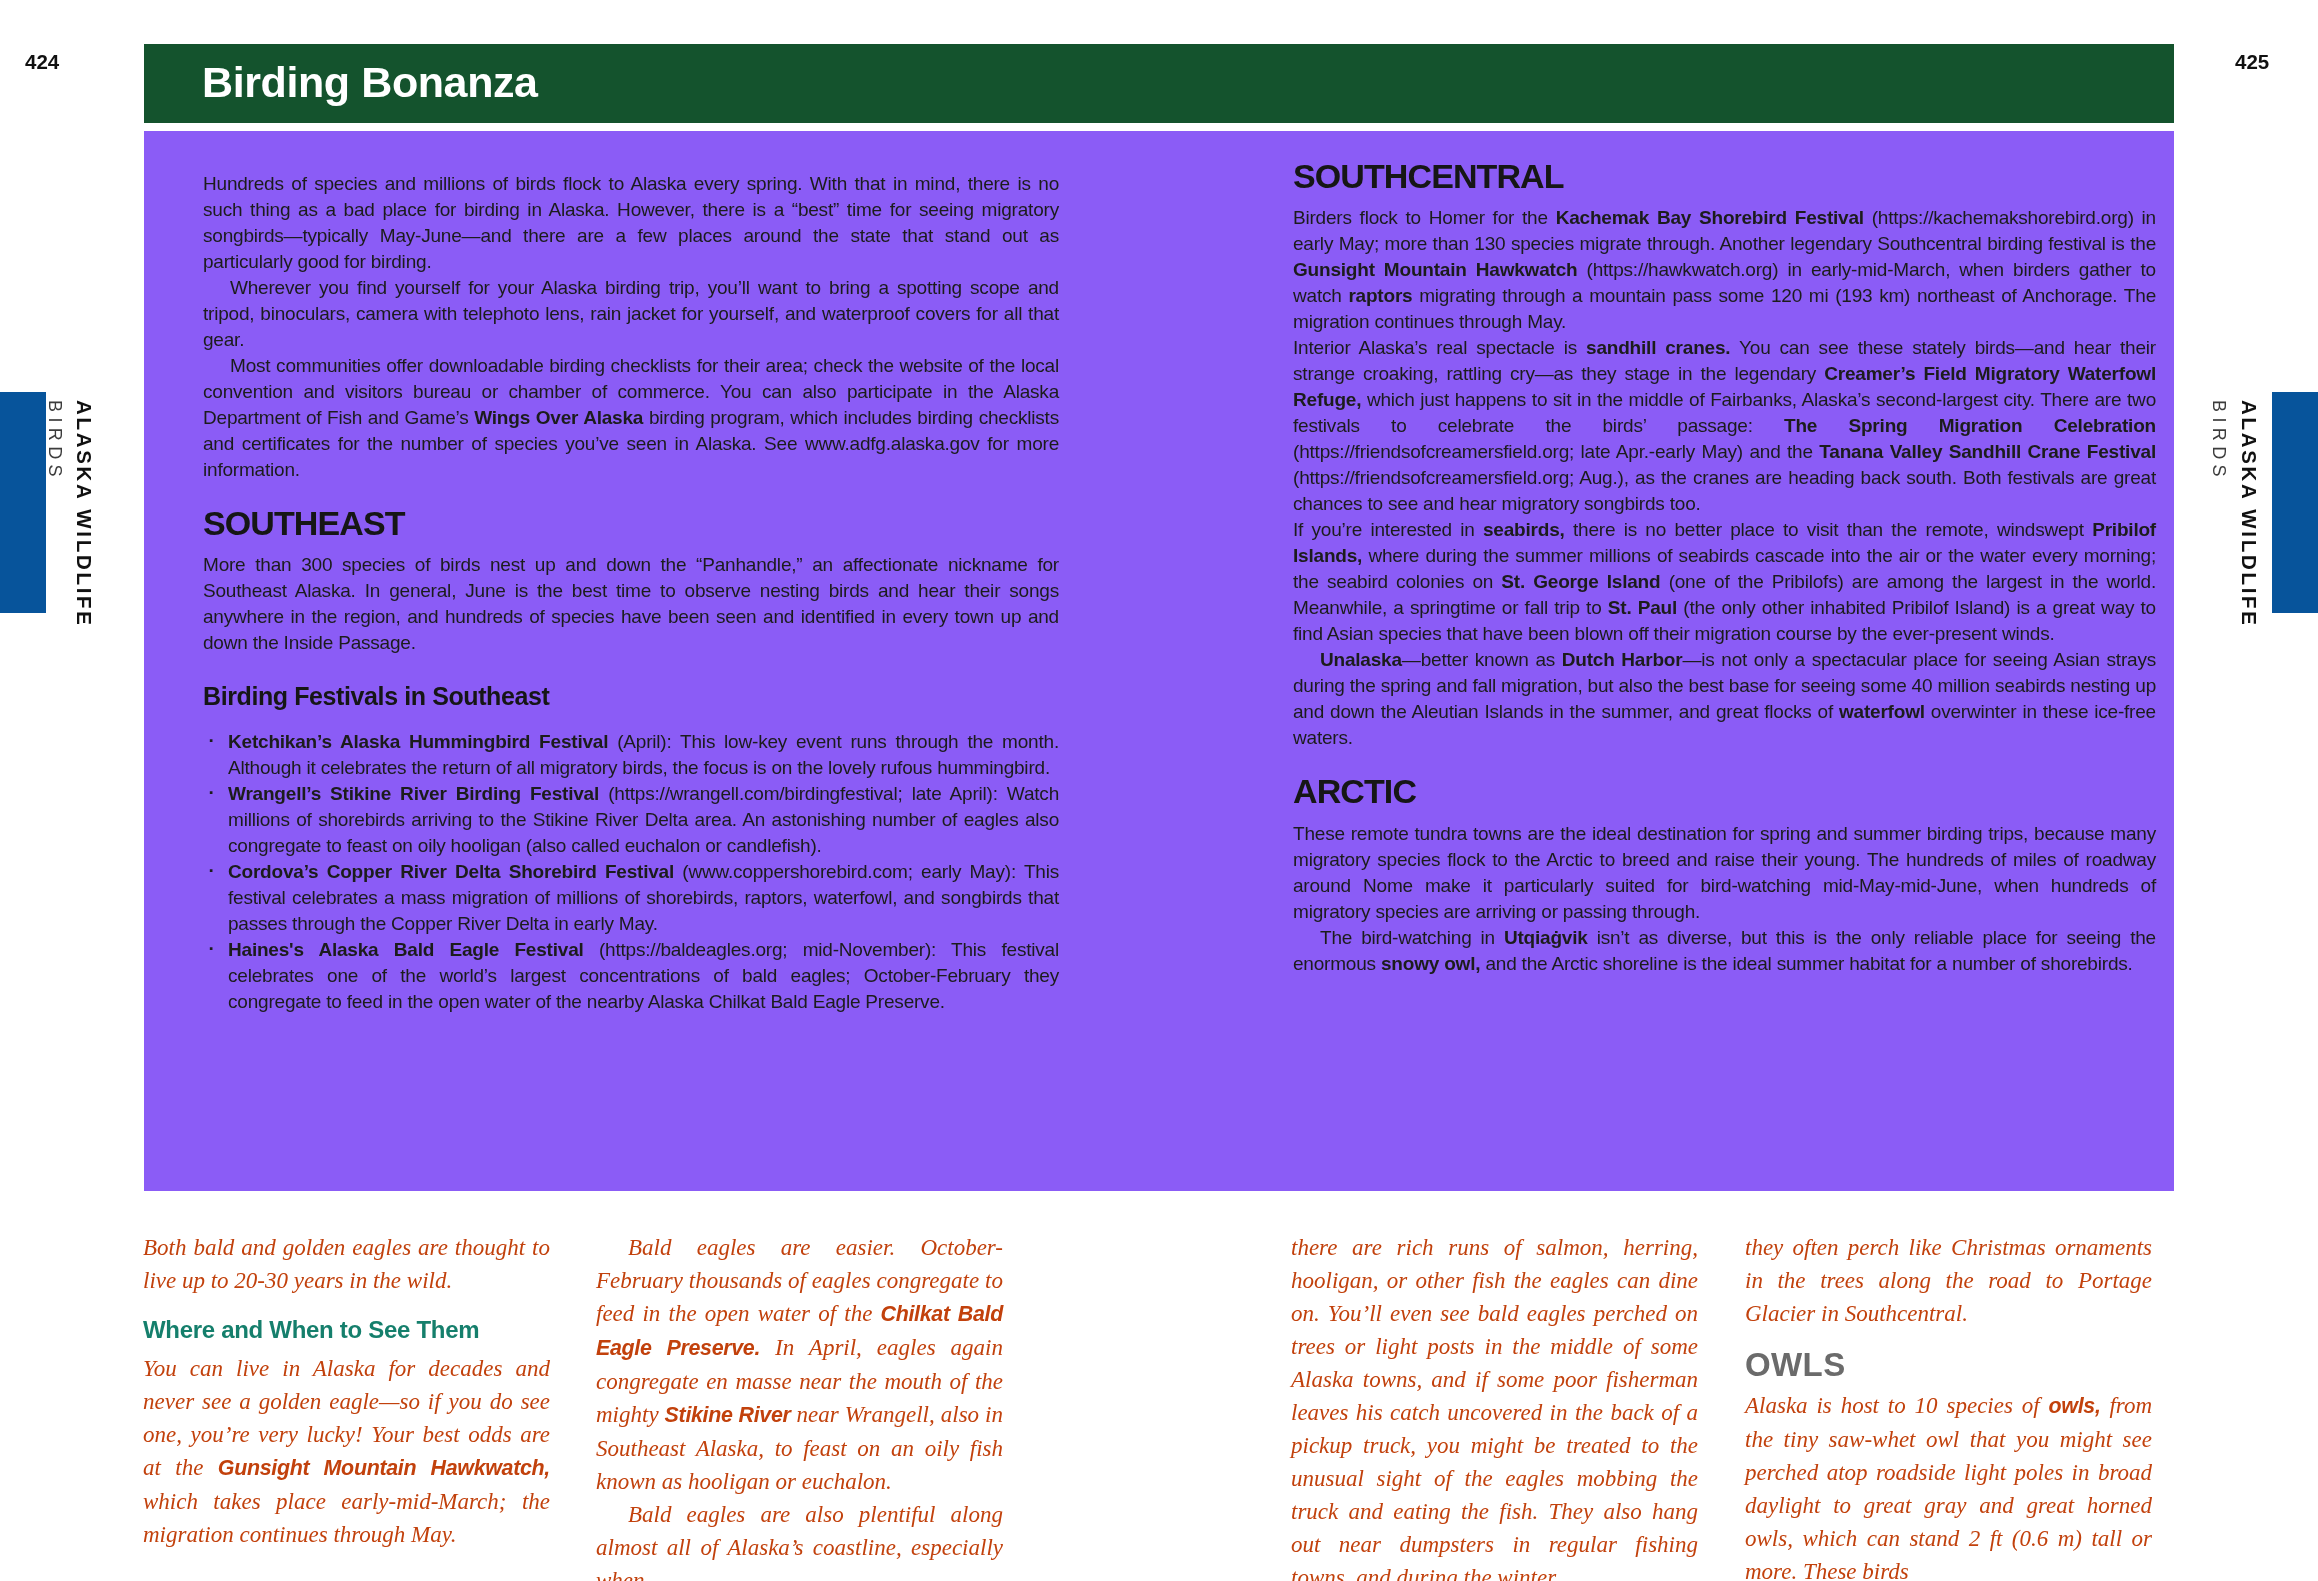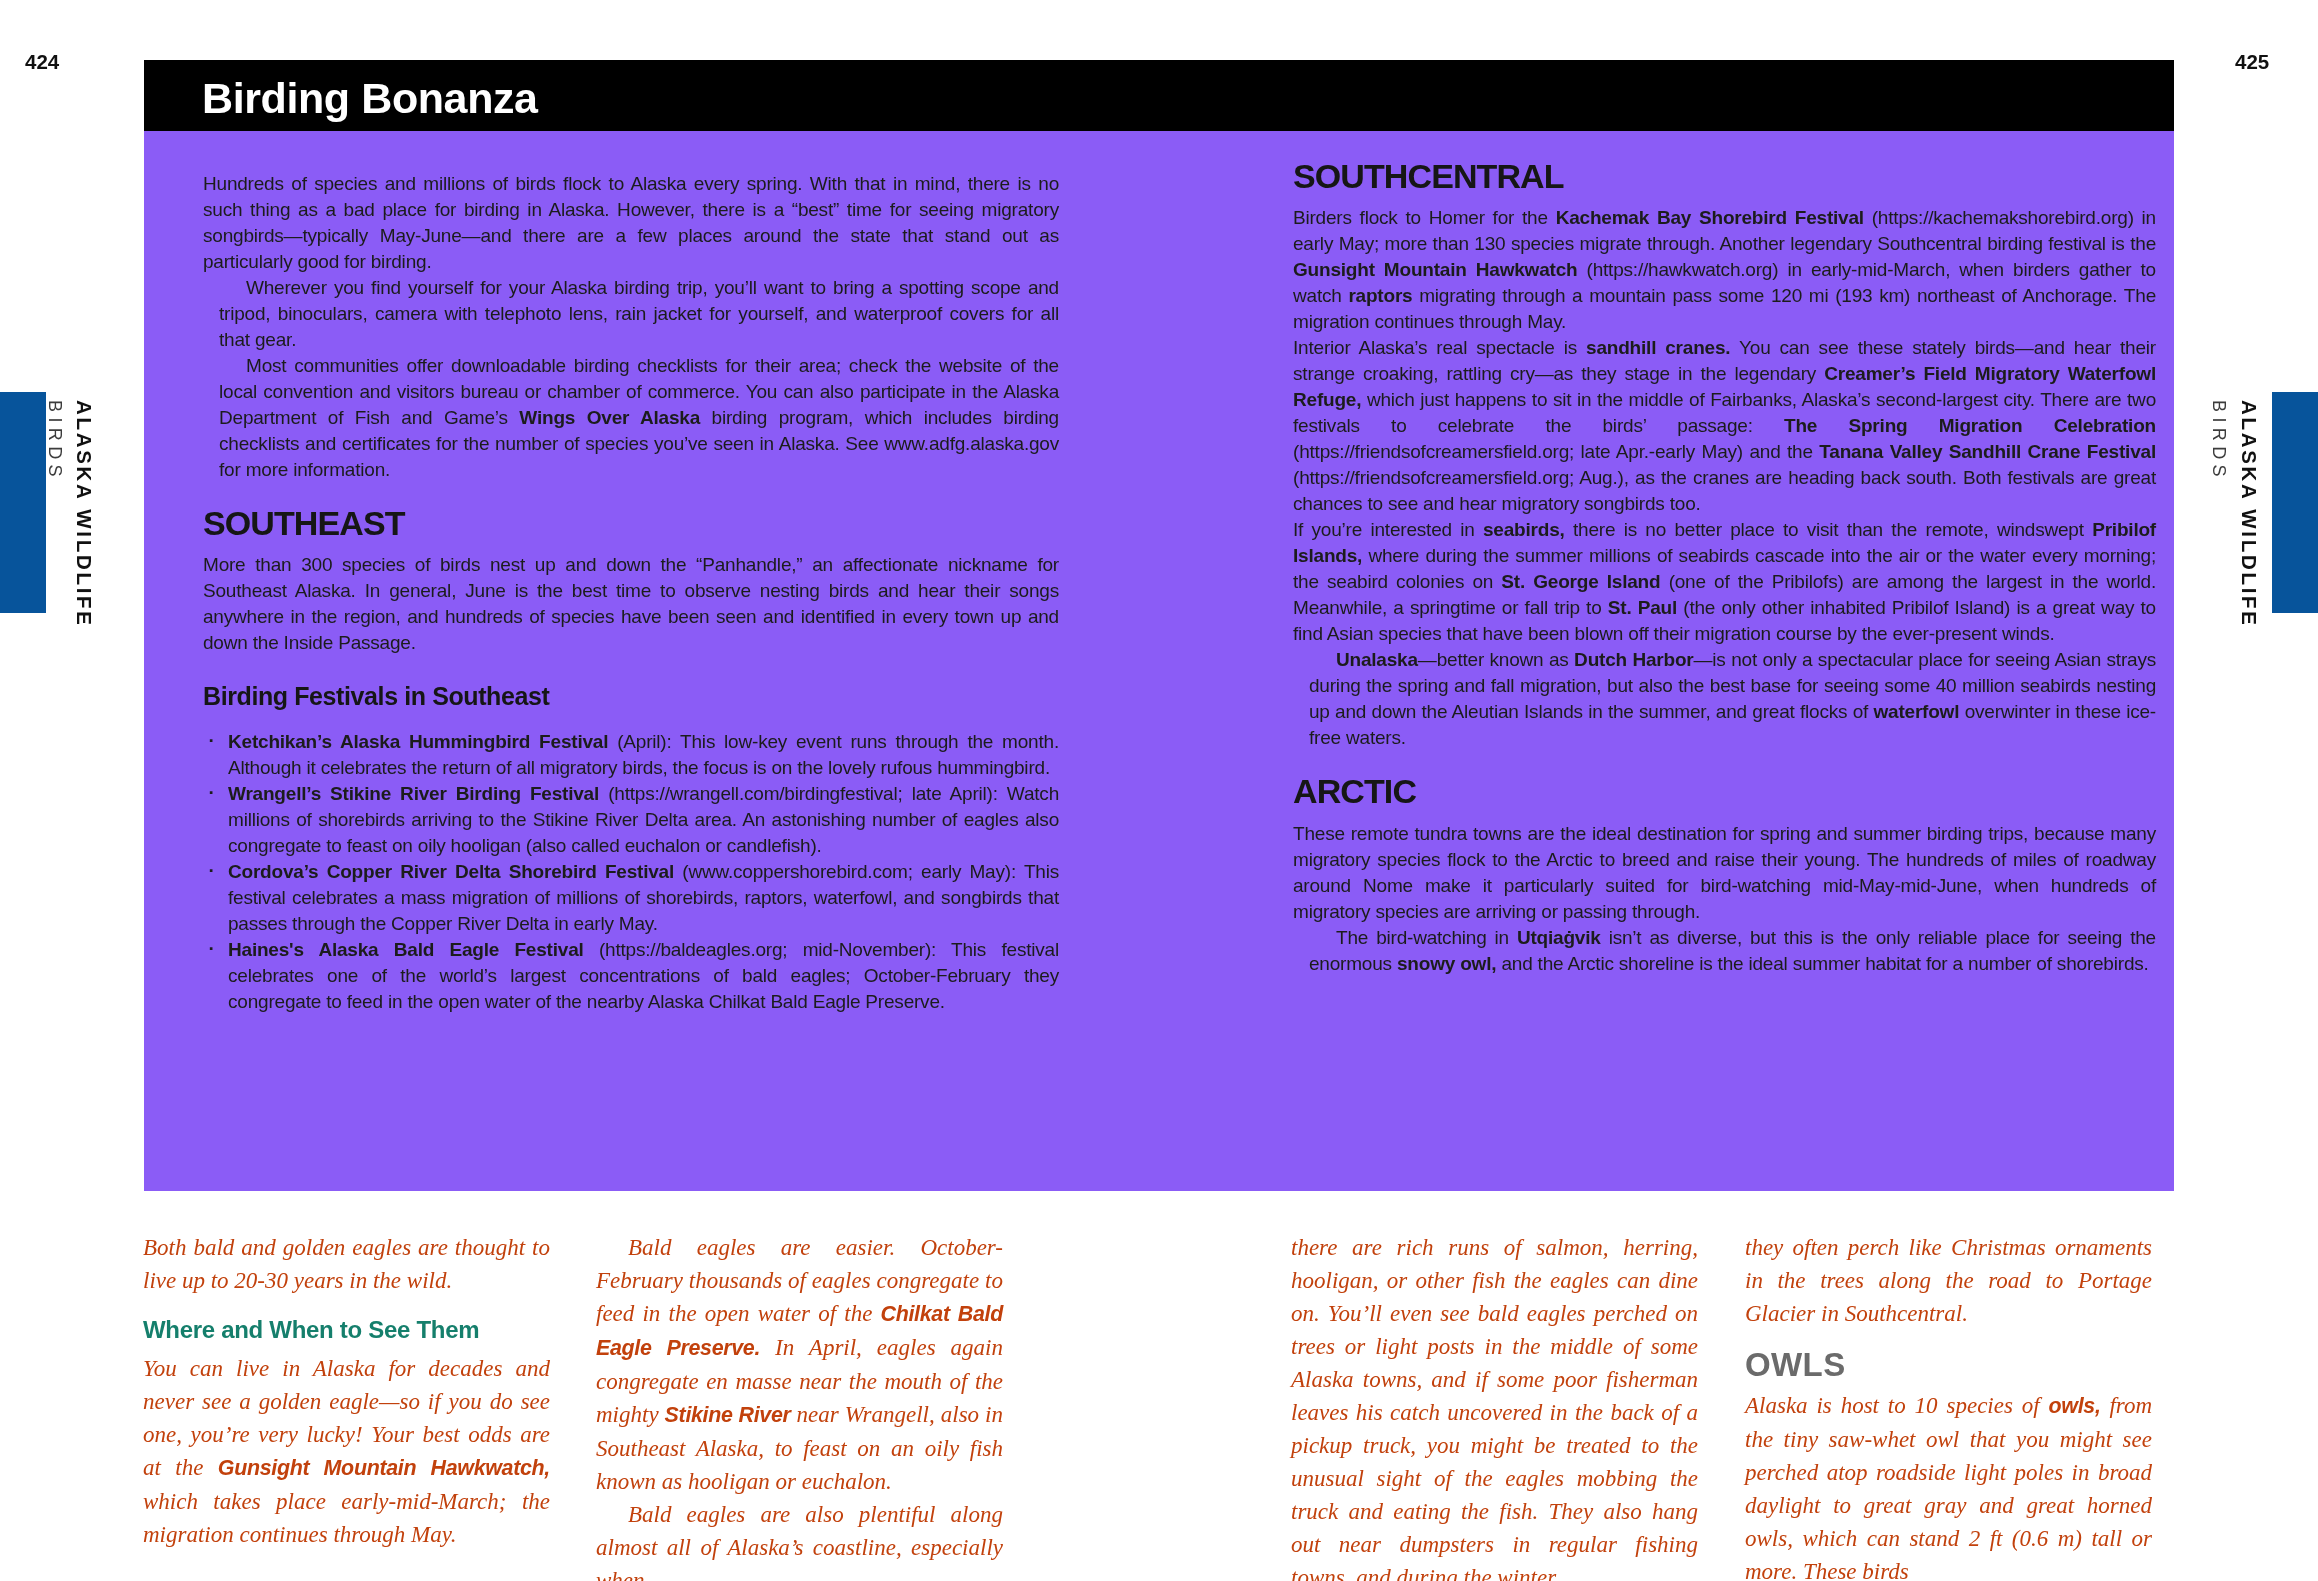--- a/index.html
+++ b/index.html
@@ -40,22 +40,22 @@
     font:18px/1 "Liberation Sans", sans-serif;
     letter-spacing:5.4px;color:#3c3c3c;
   }
   .v-label.aw.lpos{left:73px;}
   .v-label.birds.lpos{left:46px;}
   .v-label.aw.rpos{left:2238px;}
   .v-label.birds.rpos{left:2210px;}
 
   
   .feature-header{
-    position:absolute;left:144px;top:60px;width:2030px;height:79px;
-    background:#000000;
+    position:absolute;left:144px;top:44px;width:2030px;height:79px;
+    background:#14532d;
   }
   .feature-title{
     position:absolute;left:58px;top:50%;transform:translateY(-54%);
     font:bold 43px/1 "Liberation Sans", sans-serif;
     color:#ffffff;letter-spacing:-0.4px;
   }
 
   
   .feature-box{
     position:absolute;left:144px;top:131px;width:2030px;height:1060px;
@@ -65,21 +65,21 @@
   .box-col{position:absolute;top:40px;}
   .box-col-left{left:59px;width:856px;}
   .box-col-right{left:1149px;top:28px;width:863px;}
 
   
   .box-col .blk-p,
   .box-col .blk-bullet{
     font-size:19px;line-height:26px;letter-spacing:-0.2px;
     text-align:justify;color:#1c1c1c;margin:0;
   }
-  .box-col .blk-p.indent{text-indent:27px;margin-left:16px;}
+  .box-col .blk-p.indent{text-indent:27px;}
   .box-col .b{font-weight:bold;}
   .blk-h2{
     font:bold 34px/1.05 "Liberation Sans", sans-serif;
     letter-spacing:-0.9px;color:#161616;
     margin:23px 0 10.7px 0;
   }
   .box-col .blk-h2:first-child{margin-top:0;}
   .blk-h3{
     font:bold 25px/1.1 "Liberation Sans", sans-serif;
     letter-spacing:-0.4px;color:#161616;

